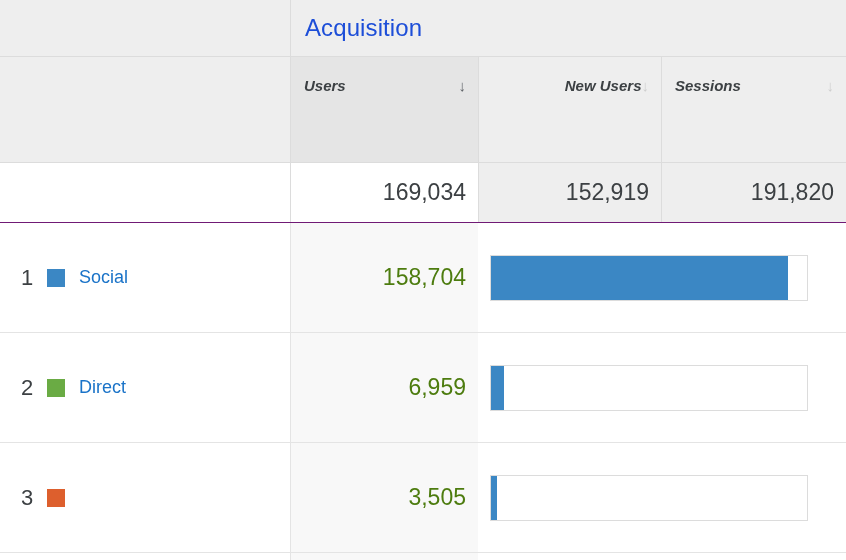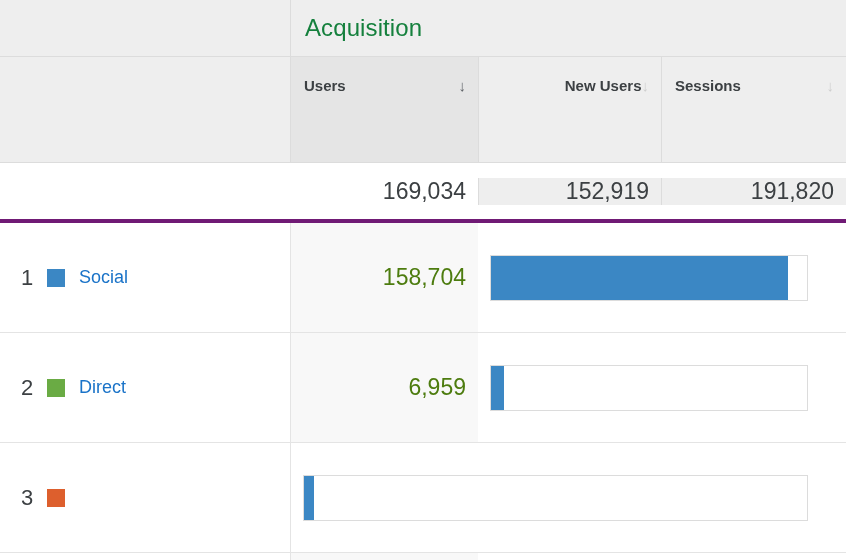--- a/index.html
+++ b/index.html
@@ -41,21 +41,21 @@
     box-sizing: border-box;
     border-bottom: 1px solid #dcdcdc;
     background: #eeeeee;
     display: flex;
     align-items: center;
     padding-left: 14px;
   }
   .group-title {
     font-size: 24px;
     font-weight: 400;
-    color: #15803d;
+    color: #1d4ed8;
     letter-spacing: 0.1px;
     white-space: nowrap;
   }
 
   
   .colhead-row {
     display: flex;
     height: 105px;
     background: #eeeeee;
     box-sizing: border-box;
@@ -67,20 +67,21 @@
     background: #eeeeee;
   }
   .colhead {
     box-sizing: border-box;
     background: #eeeeee;
     position: relative;
     padding: 20px 12px 0 13px;
     display: flex;
     align-items: flex-start;
     justify-content: space-between;
+    font-style: italic;
   }
   .colhead.users    { width: 187px; background: #e5e5e5; }
   .colhead.newusers { width: 183px; border-left: 1px solid #dcdcdc; justify-content: flex-end; }
   .colhead.sessions { flex: 1;      border-left: 1px solid #dcdcdc; }
 
   .colhead-label {
     font-size: 15px;
     font-weight: 700;
     color: #3c4043;
     white-space: nowrap;
@@ -93,22 +94,21 @@
   }
   .sort-arrow.active   { color: #5f6368; }
   .sort-arrow.inactive { color: #cfcfcf; }
 
   
   .totals-row {
     display: flex;
     height: 61px;
     box-sizing: border-box;
     border-top: 1px solid #dcdcdc;
-    border-bottom: 4px solid #701a75;
-    align-items: center;
+    border-bottom: 1px solid #701a75;
   }
   .totals-dim {
     width: 291px;
     box-sizing: border-box;
     border-right: 1px solid #dcdcdc;
     background: #ffffff;
   }
   .totals-cell {
     box-sizing: border-box;
     display: flex;
@@ -265,20 +265,21 @@
         <div class="bar-fill" style="width: 4%; background: rgb(59, 135, 196);"></div>
       </div>
     </div>
   </div>
 
   <div class="data-row">
     <div class="cell-dim">
       <span class="rank">3</span>
       <span class="swatch" style="background: rgb(221, 95, 45);"></span>
     </div>
+    <div class="cell-users">3,505</div>
     <div class="cell-bar">
       <div class="bar-track">
         <div class="bar-fill" style="width: 2%; background: rgb(59, 135, 196);"></div>
       </div>
     </div>
   </div>
 
   <div class="data-row partial">
     <div class="cell-dim"></div>
     <div class="cell-users"></div>

